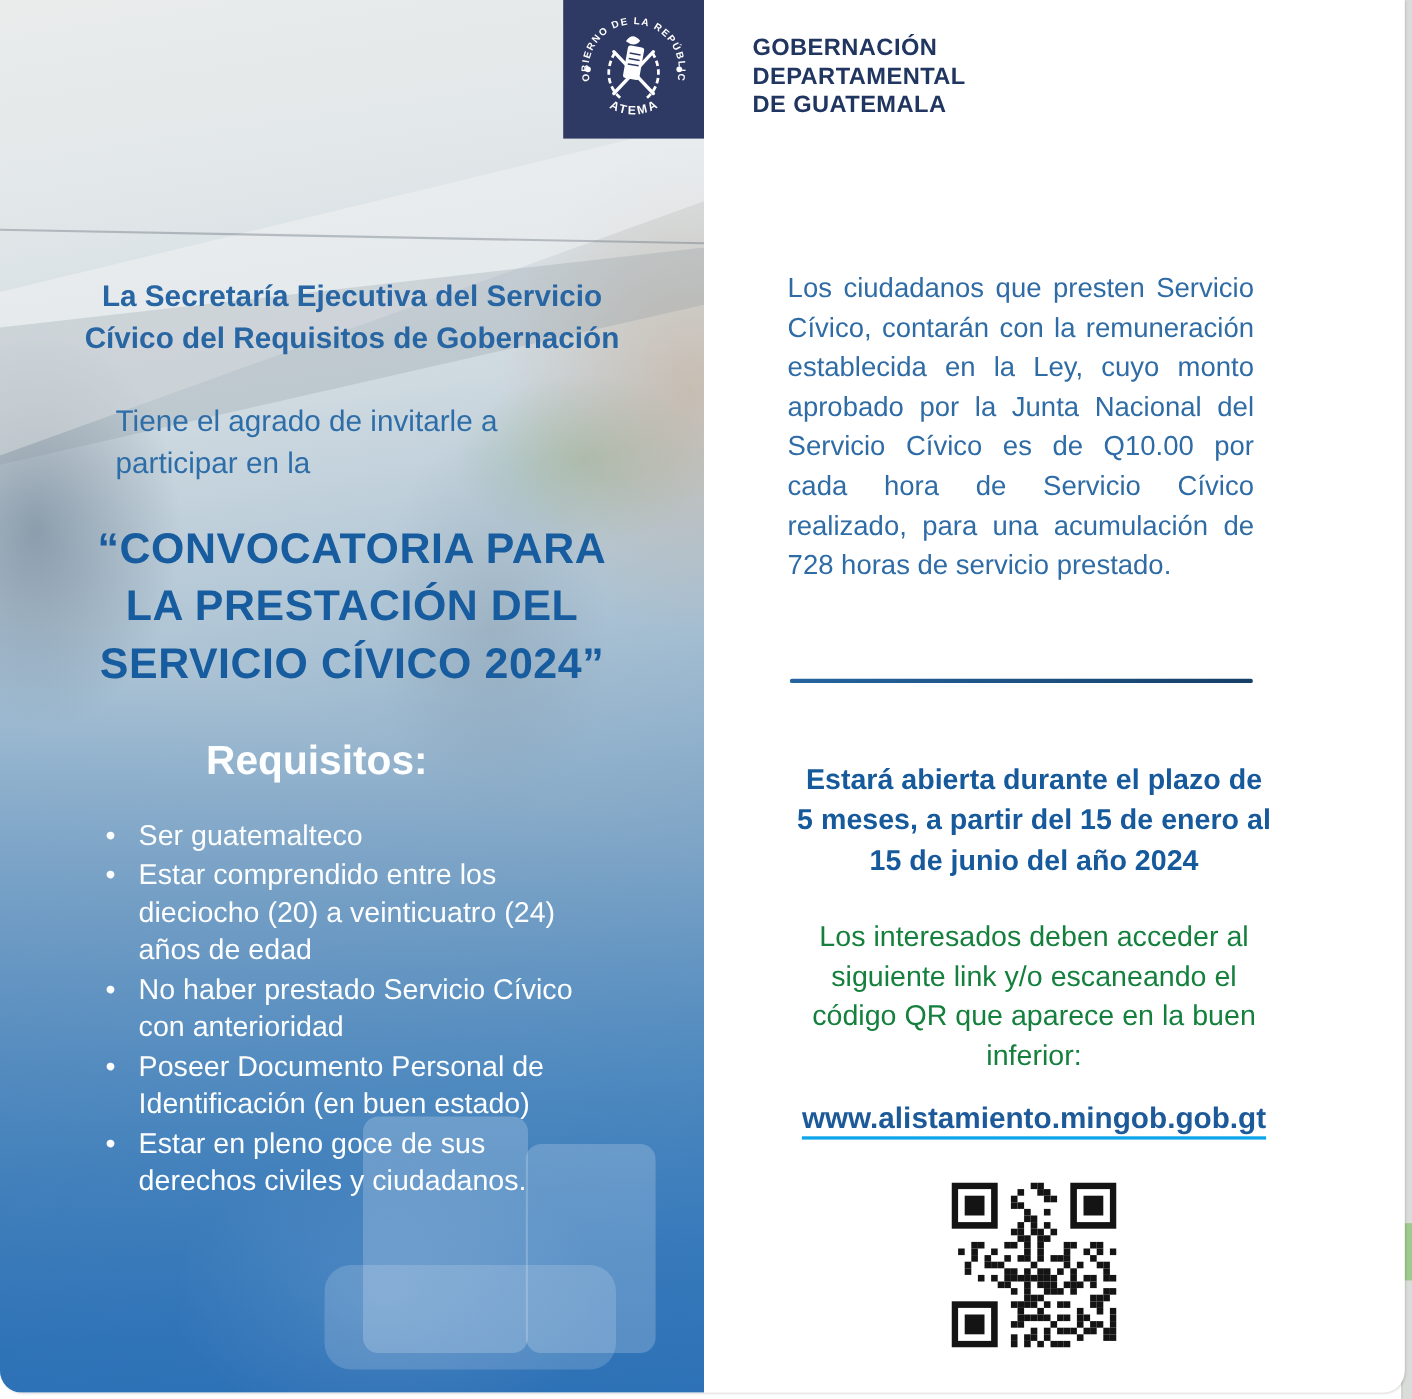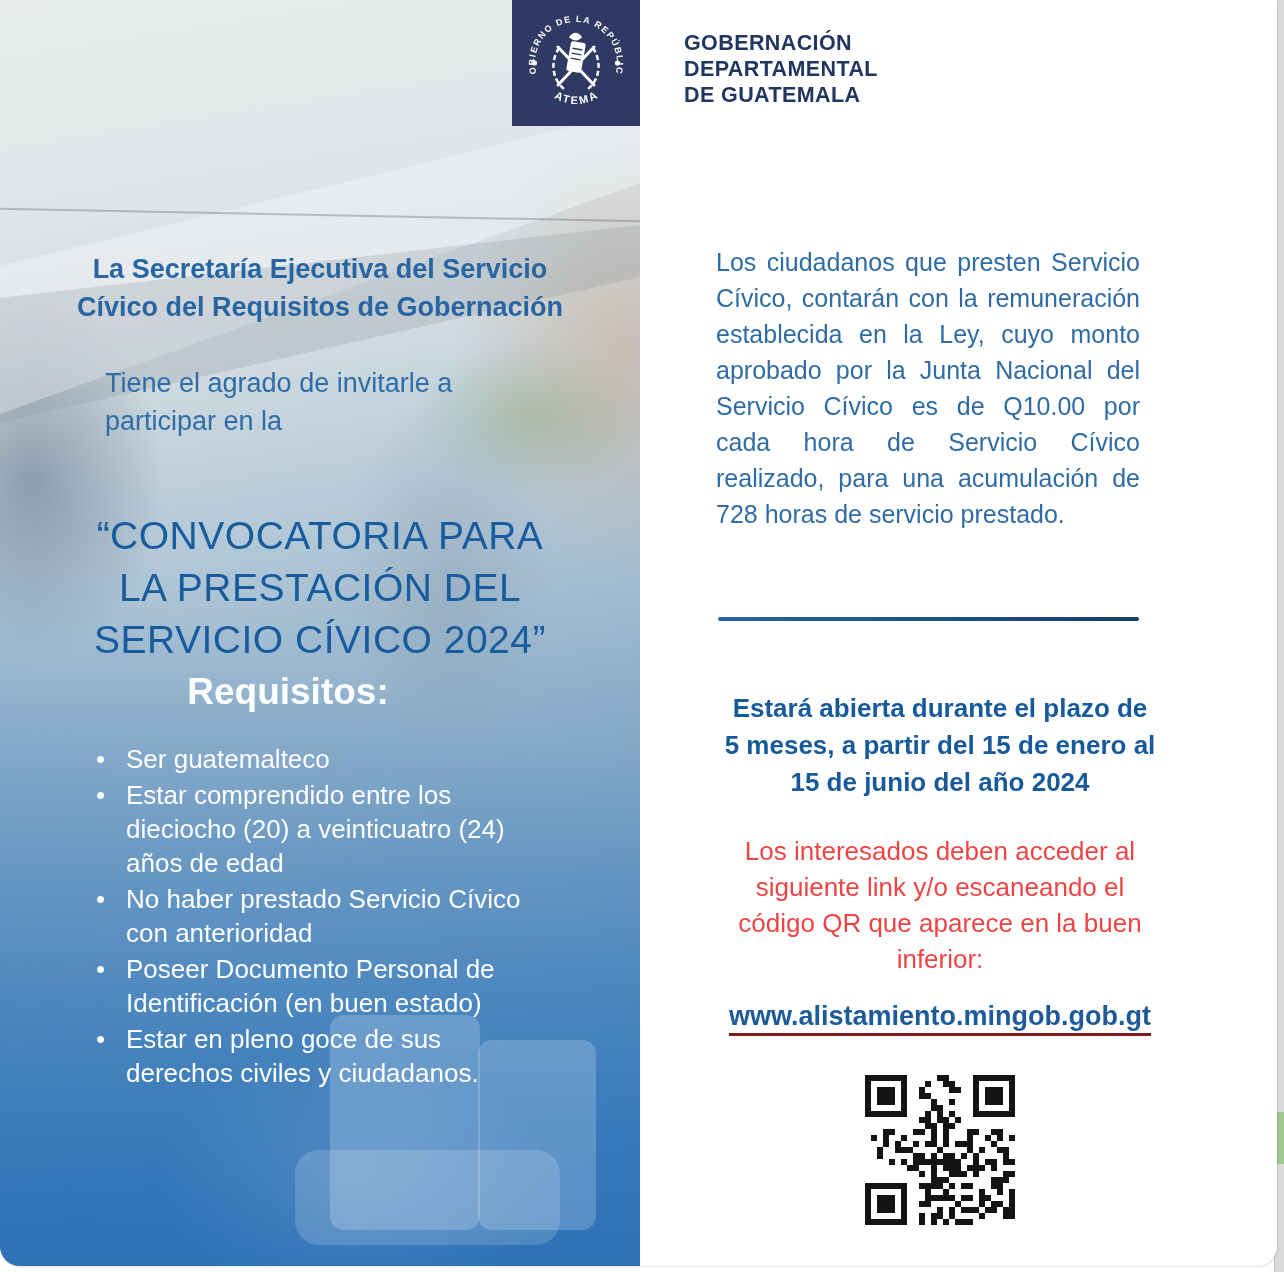--- a/index.html
+++ b/index.html
@@ -61,22 +61,22 @@
     position:absolute;left:70px;top:250px;width:500px;
     text-align:center;font-weight:bold;font-size:27px;line-height:38px;
     color:#2765a3;
   }
   .invite{
     position:absolute;left:105px;top:364px;width:430px;
     text-align:left;font-size:27px;line-height:38px;color:#2e6ea8;
   }
   .big-title{
     position:absolute;left:30px;top:474px;width:580px;
-    text-align:center;font-weight:normal;font-size:39px;line-height:52px;
-    letter-spacing:.5px;color:#175c9e;margin-top:36px;
+    text-align:center;font-weight:bold;font-size:39px;line-height:52px;
+    letter-spacing:.5px;color:#175c9e;
   }
   .req-heading{
     position:absolute;left:0;top:668px;width:576px;
     text-align:center;font-weight:bold;font-size:37px;line-height:48px;
     color:#fdfeff;
   }
   .req-list{
     position:absolute;left:92px;top:742px;width:452px;
     margin:0;padding:0;list-style:none;
     color:#fdfeff;font-size:26px;line-height:34px;
@@ -99,28 +99,28 @@
     position:absolute;left:78px;top:617px;width:421px;height:4px;
     background:linear-gradient(to right,#2565a0,#163f66);border-radius:2px;
   }
   .period{
     position:absolute;left:20px;top:690px;width:560px;
     text-align:center;font-weight:bold;font-size:26px;line-height:37px;
     color:#175a9c;
   }
   .instructions{
     position:absolute;left:20px;top:833px;width:560px;
-    text-align:center;font-size:26px;line-height:36px;color:#ef4444;
+    text-align:center;font-size:26px;line-height:36px;color:#15803d;
   }
   .link-row{
     position:absolute;left:20px;top:1001px;width:560px;text-align:center;
   }
   .link{
     display:inline-block;font-weight:bold;font-size:27px;color:#1d5a99;
-    border-bottom:3px solid #7f1d1d;padding-bottom:1px;cursor:pointer;
+    border-bottom:3px solid #0ea5e9;padding-bottom:1px;cursor:pointer;
   }
   .qr-holder{
     position:absolute;left:222px;top:1072px;width:156px;height:156px;
     background:#ffffff;display:flex;align-items:center;justify-content:center;
   }
   
   .logo{
     position:absolute;left:512px;top:0;width:128px;height:126px;
     background:#2e3a64;
   }

